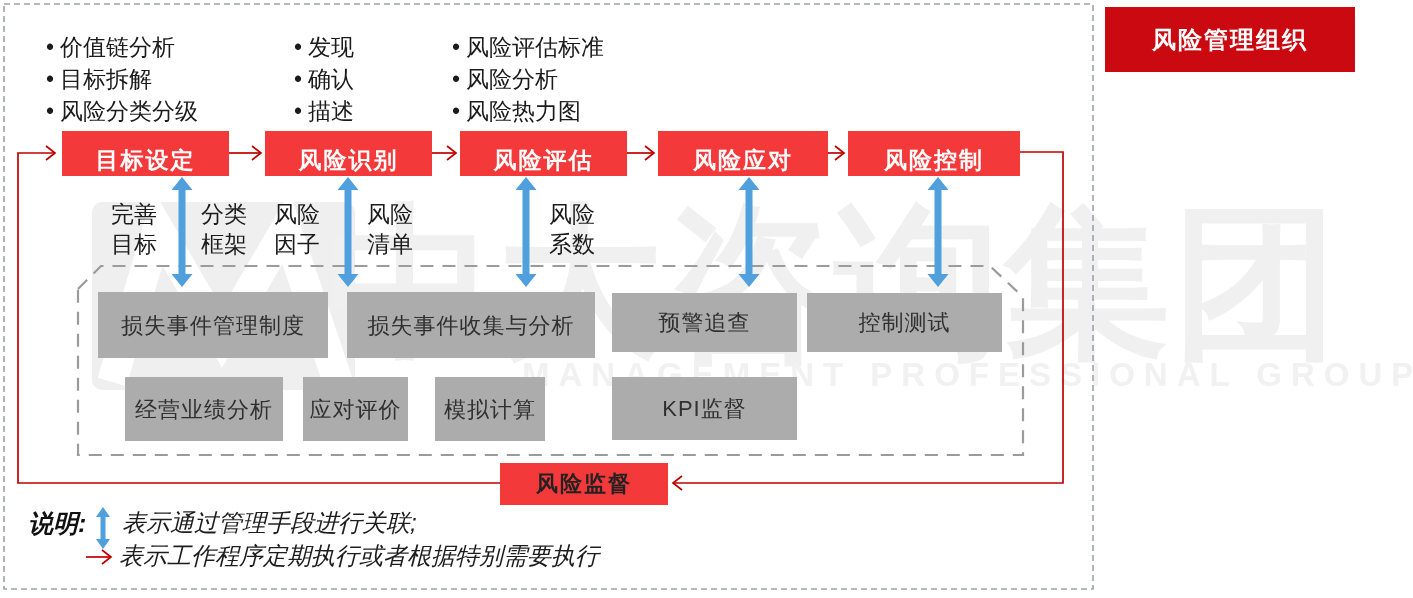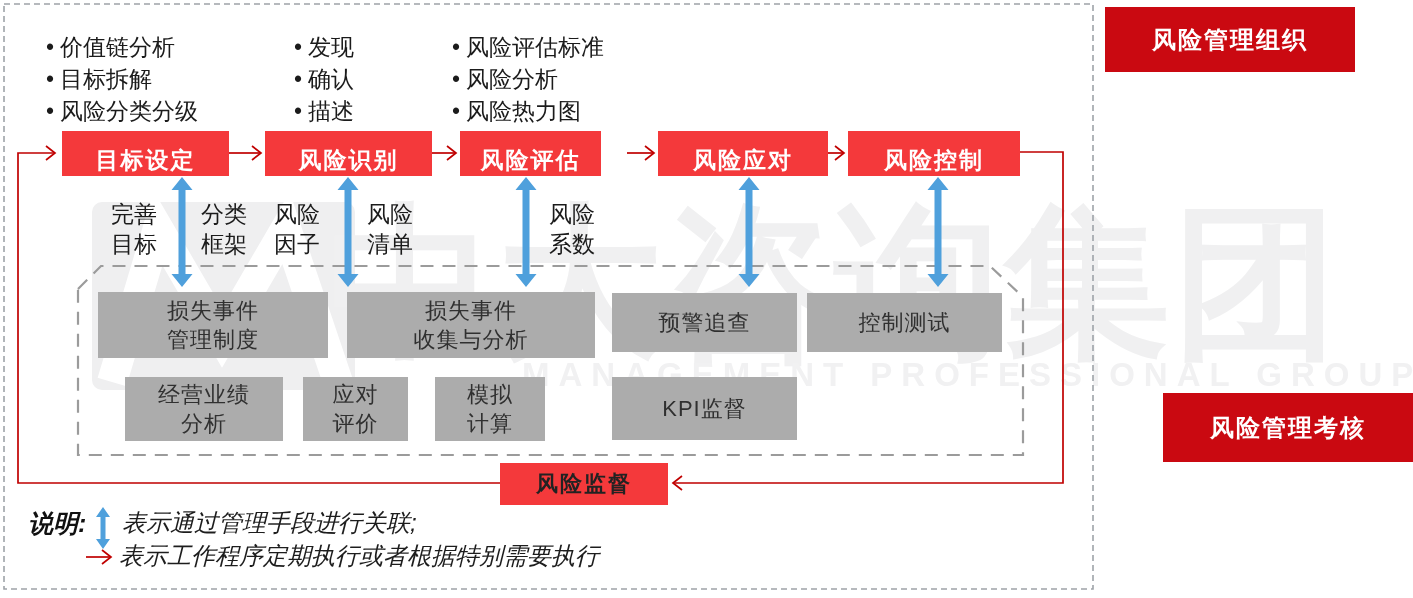--- a/index.html
+++ b/index.html
@@ -21,21 +21,21 @@
   .bullets{font-size:23px; line-height:32px; color:#1b1b1b; white-space:nowrap;}
   .bullets .b{display:block;}
   .dot{margin-right:6px;}
   
   .redbox{background:#f4393b; color:#ffffff; font-weight:bold; font-size:23px;
           display:flex; align-items:flex-end; justify-content:center; letter-spacing:2px;}
   
   .linklabel{width:64px; font-size:23px; line-height:30px; color:#1b1b1b; text-align:center;}
   
   .graybox{background:#acacac; color:#303030; font-size:22px; line-height:29px;
-           display:flex; flex-direction:column; align-items:center; justify-content:center;
+           display:flex; flex-direction:row; align-items:center; justify-content:center;
            text-align:center; letter-spacing:1px;}
   
   .monitor{background:#f4393b; color:#222222; font-weight:bold; font-size:22px;
            display:flex; align-items:center; justify-content:center; letter-spacing:2px;}
   
   .banner{background:#ca0911; color:#ffffff; font-weight:bold; font-size:24px;
           display:flex; align-items:center; justify-content:center; letter-spacing:2px;}
   
   .legend-title{left:28px; top:507px; font-size:25px; font-weight:bold; font-style:italic; color:#111;}
   .legend-text{font-size:24px; font-style:italic; color:#1d1d1d; white-space:nowrap;}
@@ -107,21 +107,21 @@
     <span class="b"><span class="dot">•</span><span>风险分析</span></span>
     <span class="b"><span class="dot">•</span><span>风险热力图</span></span>
   </div>
 
   <div class="abs z2 redbox" style="left:62px;  top:131px; width:167px; height:45px;">
       <span>目标设定</span>
     </div>
   <div class="abs z2 redbox" style="left:265px; top:131px; width:167px; height:45px;">
       <span>风险识别</span>
     </div>
-  <div class="abs z2 redbox" style="left:460px; top:131px; width:141px; height:45px;">
+  <div class="abs z2 redbox" style="left:460px; top:131px; width:167px; height:45px;">
       <span>风险评估</span>
     </div>
   <div class="abs z2 redbox" style="left:658px; top:131px; width:170px; height:45px;">
       <span>风险应对</span>
     </div>
   <div class="abs z2 redbox" style="left:848px; top:131px; width:172px; height:45px;">
       <span>风险控制</span>
     </div>
 
   <div class="abs z2 linklabel" style="left:102px; top:199px;"><span class="b">完善</span><br><span>目标</span></div>
@@ -165,17 +165,14 @@
     <span>风险监督</span>
   </div>
 
   <div class="abs z2 legend-title">说明:</div>
   <div class="abs z2 legend-text" style="left:122px; top:507px;">表示通过管理手段进行关联;</div>
   <div class="abs z2 legend-text" style="left:119px; top:540px;">表示工作程序定期执行或者根据特别需要执行</div>
 
   <div class="abs z2 banner" style="left:1105px; top:7px;   width:250px; height:65px;">
       <span>风险管理组织</span>
     </div>
-  <div class="abs z2 banner" style="left:1163px; top:393px; width:250px; height:69px;">
-      <span>风险管理考核</span>
-    </div>
 
 </div>
 
 </body></html>

